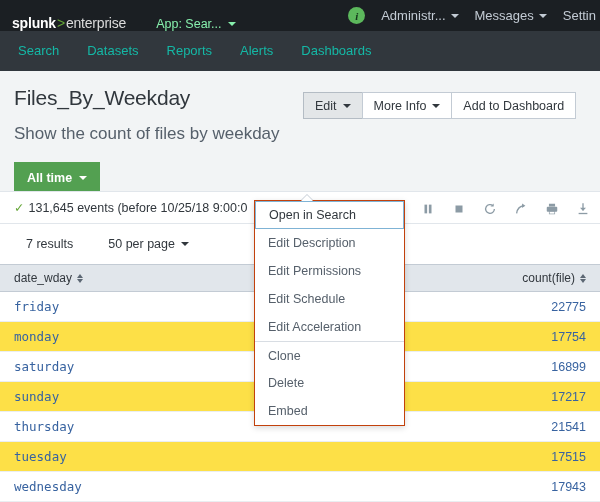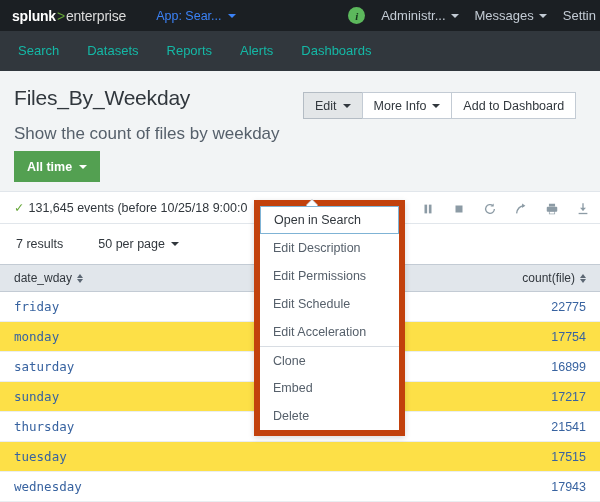--- a/index.html
+++ b/index.html
@@ -8,28 +8,28 @@
     font-family: "Liberation Sans", sans-serif;
     background: #ffffff;
     overflow: hidden;
   }
   .app { position: relative; width: 600px; height: 502px; background:#f2f4f5; }
 
   
   .topbar {
     position: absolute; top:0; left:0; width:600px; height:31px;
     background:#1b1f23;
-    display:flex; align-items:center;
+    display:flex; align-items:flex-end;
   }
   .logo { margin-left:12px; font-size:14px; font-weight:bold; letter-spacing:-0.2px; white-space:nowrap; }
   .logo .lg-splunk { color:#ffffff; }
   .logo .lg-gt { color:#65a637; font-weight:normal; padding:0 1px; }
   .logo .lg-ent { color:#dcdcdc; font-weight:normal; }
   .app-select {
-    margin-left:30px; color:#3b82f6; font-size:12.5px;
+    margin-left:30px; color:#86efac; font-size:12.5px;
     display:flex; align-items:center; gap:6px; white-space:nowrap;
   }
   .caret-d {
     display:inline-block; width:0; height:0;
     border-left:4px solid transparent; border-right:4px solid transparent;
     border-top:4px solid currentColor;
   }
   .topbar-right {
     position:absolute; right:0; top:0; height:31px;
     display:flex; align-items:center; gap:16px; padding-right:4px;
@@ -79,21 +79,21 @@
   .btn {
     height:27px; padding:12px 11px;
     border:1px solid #c3cbd4; background:#ffffff; color:#31373d;
     font-size:12.5px; display:flex; align-items:center; gap:6px;
     white-space:nowrap; margin-left:-1px;
   }
   .btn.first { background:#e3e6e8; border-color:#b4bcc4; margin-left:0; }
 
   
   .timebtn {
-    position:absolute; top:80px; left:14px;
+    position:absolute; top:91px; left:14px;
     height:31px; padding:0 13px; background:#53a051; color:#ffffff;
     font-size:12.5px; font-weight:bold; border-radius:0;
     display:flex; align-items:center; gap:7px;
   }
 
   
   .events-bar {
     position:absolute; top:120px; left:0; width:600px; height:33px;
     background:#ffffff; border-top:1px solid #e1e6eb; border-bottom:1px solid #e1e6eb;
     display:flex; align-items:center;
@@ -108,21 +108,21 @@
     display:flex; align-items:center; gap:17px;
   }
   .icn { width:14px; height:14px; color:#8c9ba5; display:block; }
 
   
   .results-bar {
     position:absolute; top:153px; left:0; width:600px; height:40px;
     background:#ffffff;
     display:flex; align-items:center;
   }
-  .res-count { margin-left:16px; font-size:12.5px; color:#31373d; }
+  .res-count { margin-left:26px; font-size:12.5px; color:#31373d; }
   .per-page {
     margin-left:35px; font-size:12.5px; color:#31373d;
     display:flex; align-items:center; gap:6px;
   }
 
   
   .tbl { position:absolute; top:193px; left:0; width:600px; }
   .tbl-head {
     height:28px; background:#e1e6eb; border-top:1px solid #c3cbd4; border-bottom:1px solid #c3cbd4;
     display:flex; align-items:center;
@@ -147,21 +147,21 @@
     margin-left:14px; font-size:12.5px; color:#3863a0;
     font-family:"DejaVu Sans Mono", monospace;
   }
   .cell-count {
     margin-left:auto; margin-right:14px; font-size:12.5px; color:#3863a0;
   }
 
   
   .menu {
     position:absolute; top:129px; left:254px; width:151px;
-    background:#ffffff; border:6px solid #c2410c;
+    background:#ffffff; border:1px solid #c2410c;
     box-shadow:0 2px 6px rgba(0,0,0,0.15);
     z-index:50;
   }
   .menu-caret {
     position:absolute; top:-7px; left:46px; width:12px; height:7px; overflow:hidden;
   }
   .menu-caret:before {
     content:""; position:absolute; top:1px; left:0;
     width:0; height:0;
     border-left:6px solid transparent; border-right:6px solid transparent;
@@ -337,18 +337,18 @@
     </div>
 
     <div class="menu">
       <div class="menu-caret"></div>
       <div class="mi active">Open in Search</div>
       <div class="mi">Edit Description</div>
       <div class="mi">Edit Permissions</div>
       <div class="mi">Edit Schedule</div>
       <div class="mi">Edit Acceleration</div>
       <div class="mi sep">Clone</div>
+      <div class="mi">Delete</div>
       <div class="mi">Embed</div>
-      <div class="mi">Delete</div>
     </div>
 
   </div>
 </div>
 
 </body></html>

